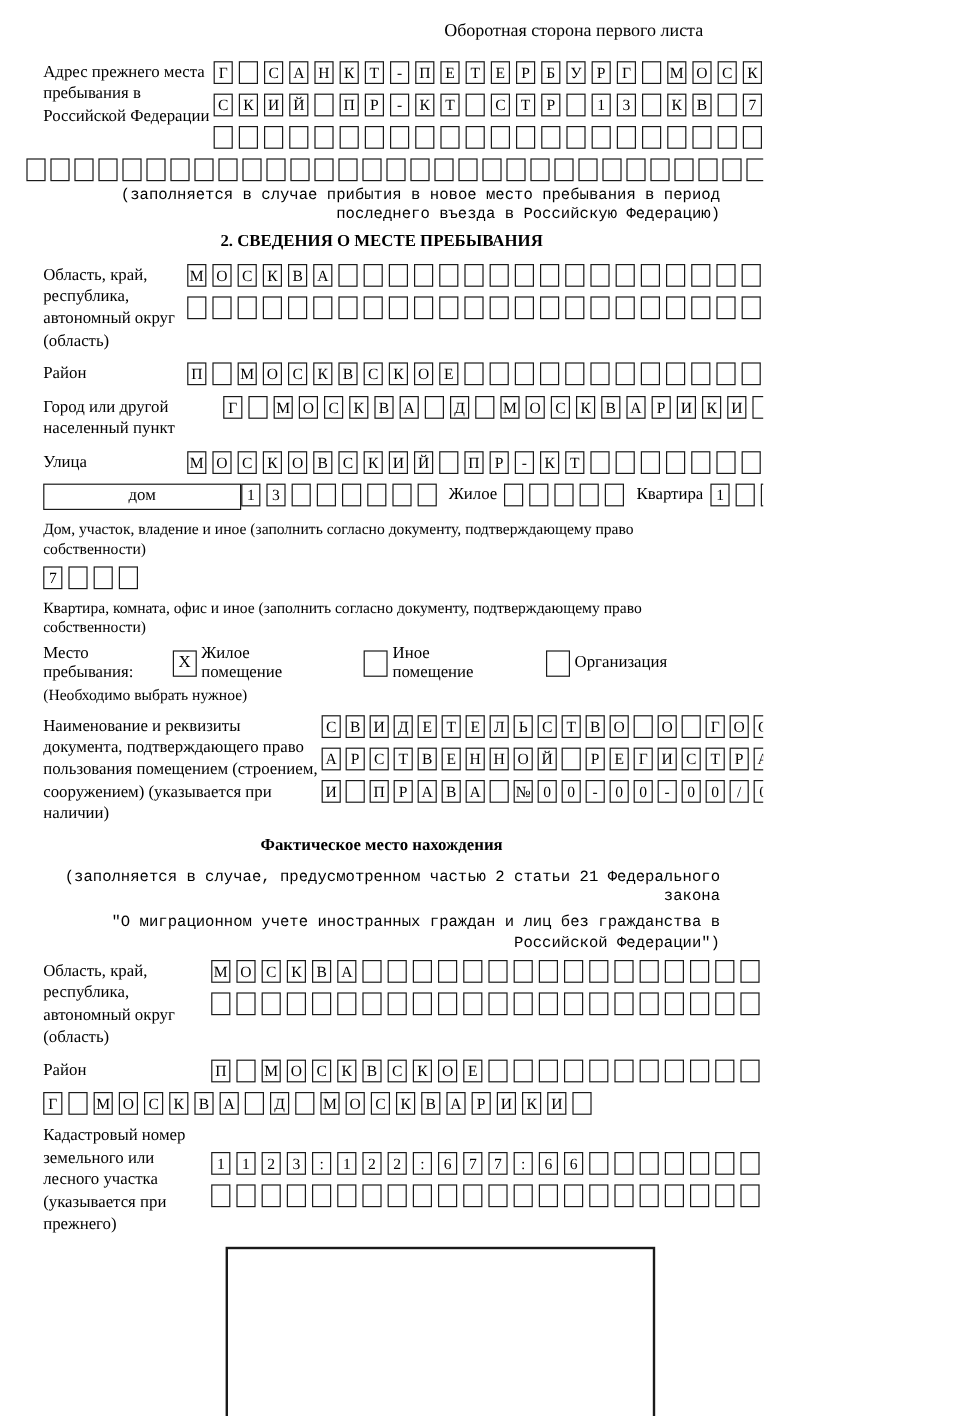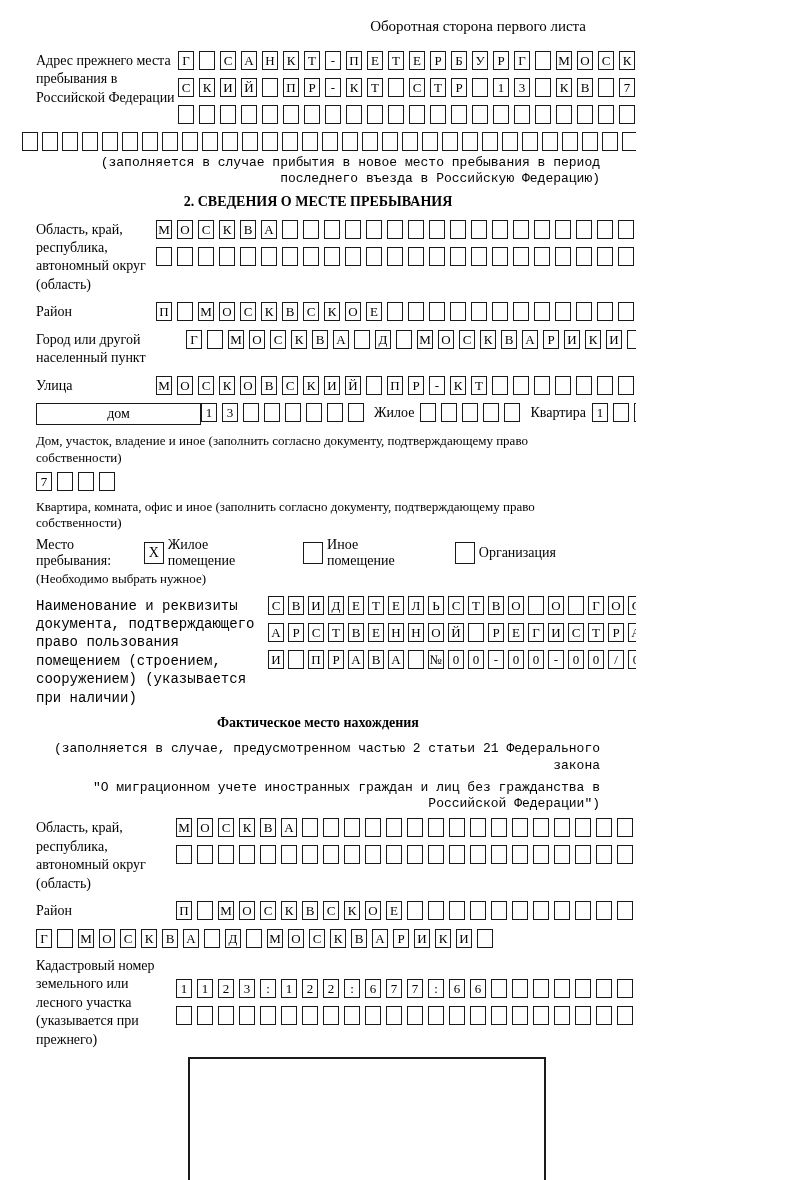--- a/index.html
+++ b/index.html
@@ -9,21 +9,21 @@
     font-family:"Liberation Serif","DejaVu Serif",serif;
     padding:10px 36px 0 36px; overflow:hidden; position:relative;
   }
   .header-note { text-align:right; font-size:15px; padding-right:14px; margin:8px 0 16px; }
 
   .row { display:flex; align-items:flex-start; margin-bottom:8px; }
   .block { display:flex; align-items:flex-start; margin-bottom:8px; }
   .block-rows { display:flex; flex-direction:column; gap:8px; }
   .row-label { flex:0 0 auto; font-size:14px; line-height:1.32; padding-top:1px; }
   .w142 { width:142px; } .w120 { width:120px; } .w150 { width:150px; }
-  .w232 { width:232px;font-family:Liberation Mono, monospace; } .w140 { width:140px; }
+  .w232 { width:232px; } .w140 { width:140px; }
 
   .cells { display:flex; gap:5px; flex-wrap:nowrap; }
   .cells.g4 { gap:4px; }
   .cell {
     width:16px; height:19px; border:1.6px solid #1a1a1a; flex:0 0 auto;
     display:inline-flex; align-items:center; justify-content:center;
     font-size:13px; line-height:1; background:#fff;
   }
   .cells.full { gap:4px; margin-left:-14px; margin-bottom:4px; }
 

